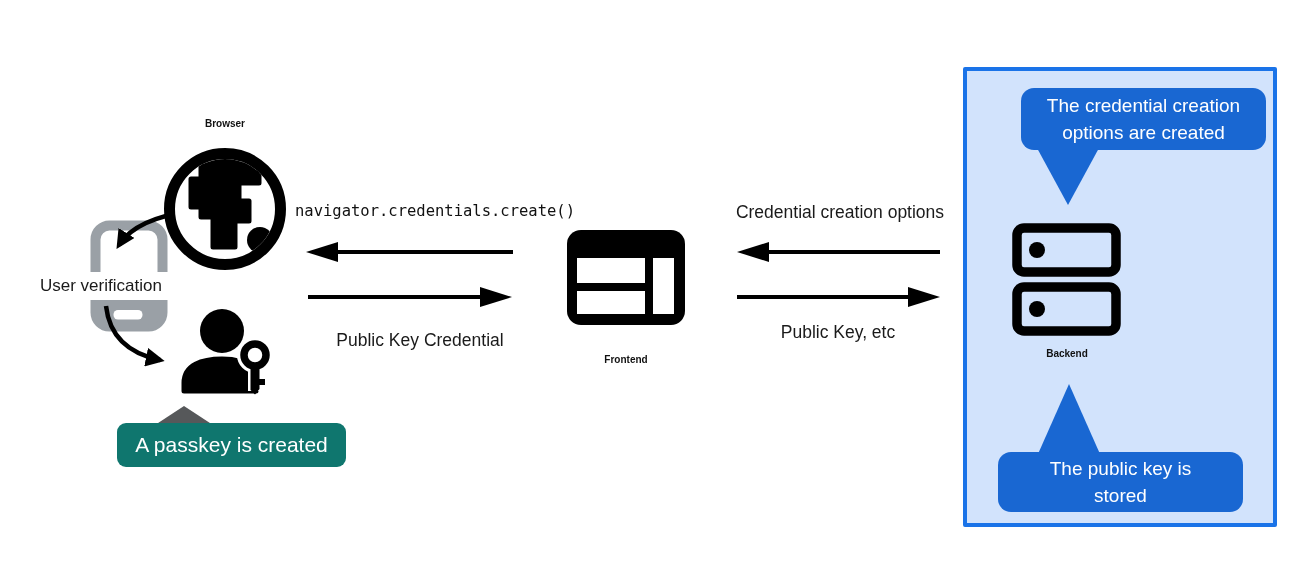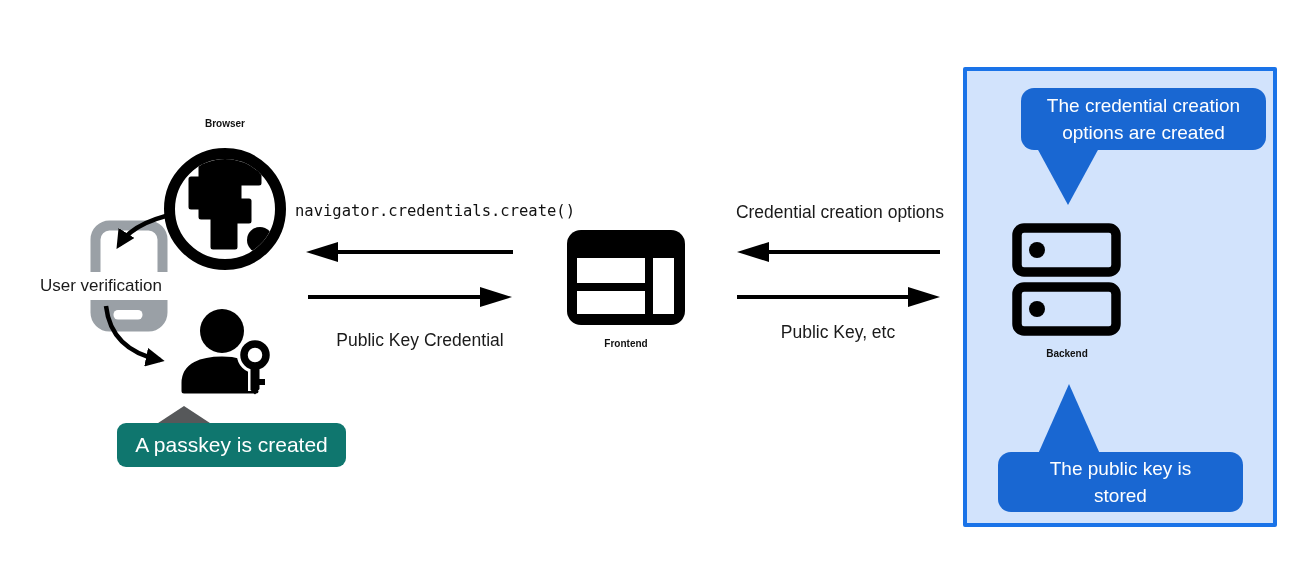--- a/index.html
+++ b/index.html
@@ -135,21 +135,21 @@
   </svg>
 
   <svg class="abs" style="left:1008px;top:219px;" width="113" height="120" viewBox="0 0 113 120">
     <rect x="9" y="9" width="99" height="44" rx="7" fill="none" stroke="#000" stroke-width="9.5"></rect>
     <rect x="9" y="68" width="99" height="44" rx="7" fill="none" stroke="#000" stroke-width="9.5"></rect>
     <circle cx="29" cy="31" r="8" fill="#000"></circle>
     <circle cx="29" cy="90" r="8" fill="#000"></circle>
   </svg>
 
   <div class="abs node-label" style="left:163px;top:118px;width:124px;">Browser</div>
-  <div class="abs node-label" style="left:567px;top:338px;width:118px;">Frontend</div>
+  <div class="abs node-label" style="left:567px;top:354px;width:118px;">Frontend</div>
   <div class="abs node-label" style="left:1008px;top:348px;width:118px;">Backend</div>
 
   <div class="abs code-label" style="left:290px;top:202px;width:290px;">navigator.credentials.create()</div>
   <div class="abs flow-label" style="left:320px;top:330px;width:200px;">Public Key Credential</div>
   <div class="abs flow-label" style="left:730px;top:202px;width:220px;">Credential creation options</div>
   <div class="abs flow-label" style="left:738px;top:322px;width:200px;">Public Key, etc</div>
 
 </div>
 
 </body></html>

